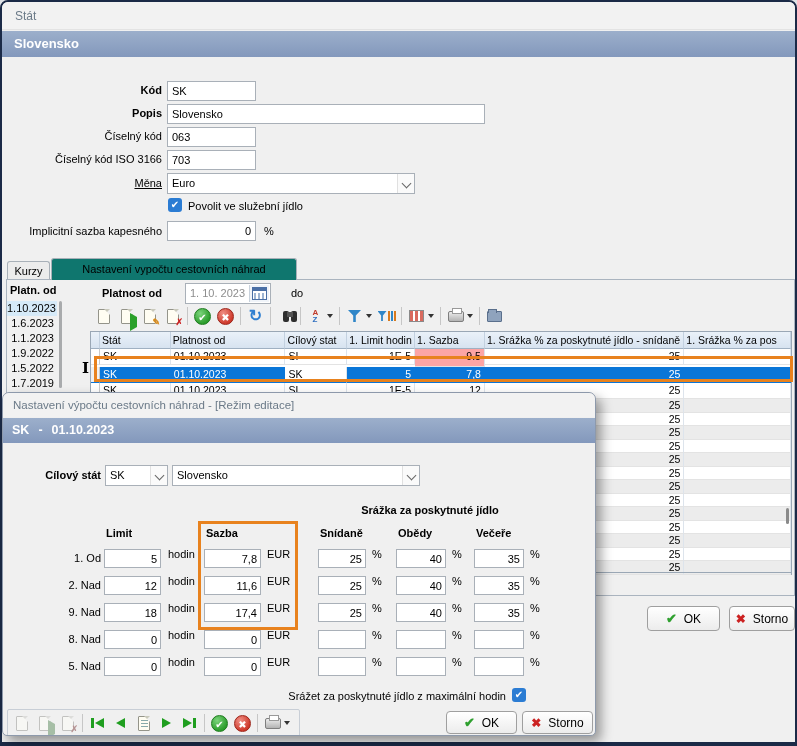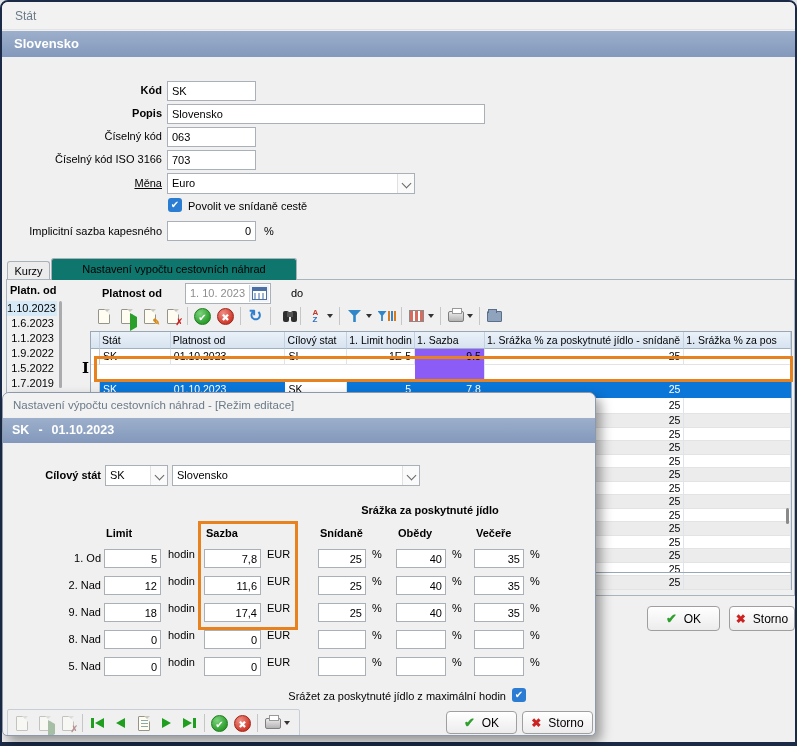--- a/index.html
+++ b/index.html
@@ -125,21 +125,21 @@
   <div class="flabel" style="top:128px">Číselný kód</div>
   <input class="tin" style="left: 165px; top: 125px; width: 89px;" readonly="" value="063">
   <div class="flabel" style="top:151px">Číselný kód ISO 3166</div>
   <input class="tin" style="left: 165px; top: 148px; width: 89px;" readonly="" value="703">
   <div class="flabel" style="top:175px"><span class="uline">Měna</span></div>
   <div class="combo" style="left:165px;top:171px;width:248px">
     <span>Euro</span>
     <span class="arr"></span>
   </div>
   <span class="cbx" style="left:166px;top:196px">✔</span>
-  <div style="position:absolute;left:186px;top:198px">Povolit ve snídaně cestě</div>
+  <div style="position:absolute;left:186px;top:198px">Povolit ve služební jídlo</div>
   <div class="flabel" style="top:223px">Implicitní sazba kapesného</div>
   <input class="tin num" style="left: 165px; top: 219px; width: 89px;" readonly="" value="0">
   <div style="position:absolute;left:262px;top:223px">%</div>
 
   <div class="tab" style="left:5px;width:43px">Kurzy</div>
   <div class="tab active" style="left:49px;width:246px">Nastavení vypočtu cestovních náhrad</div>
 
   <div class="panel"></div>
 
   <div class="list-hdr">Platn. od</div>
@@ -229,21 +229,21 @@
         <div class="th" style="width: 70px;">1. Sazba</div>
         <div class="th" style="width: 200px;">1. Srážka % za poskytnuté jídlo - snídaně</div>
         <div class="th" style="width: 107px;">1. Srážka % za pos</div>
       </div>
       <div class="trow">
         <div class="td" style="width: 9px; height: 16px; background: rgb(255, 255, 255); border-right: 1px solid rgb(201, 201, 201);"></div>
         <div class="td" style="width: 71px; height: 16px; line-height: 15px; background: rgb(255, 255, 255);">SK</div>
         <div class="td" style="width: 115px; height: 16px; line-height: 15px; background: rgb(255, 255, 255);">01.10.2023</div>
         <div class="td" style="width: 62px; height: 16px; line-height: 15px; background: rgb(255, 255, 255);">SI</div>
         <div class="td r" style="width: 68px; height: 16px; line-height: 15px; background: rgb(255, 255, 255);">1E-5</div>
-        <div class="td r" style="width: 70px; height: 33px; line-height: 15px; background: #8b5cf6;">9.5</div>
+        <div class="td r" style="width: 70px; height: 18px; line-height: 15px; background: #fca5a5;">9.5</div>
         <div class="td r" style="width: 200px; height: 16px; line-height: 15px; background: rgb(255, 255, 255);">25</div>
         <div class="td" style="width: 107px; height: 16px; line-height: 15px; background: rgb(255, 255, 255);"></div>
       </div>
       <div class="trow sel">
         <div class="td" style="width: 9px; height: 16px; background: rgb(240, 240, 240); border-right: 1px solid rgb(201, 201, 201);"></div>
         <div class="td" style="width: 71px; height: 16px; line-height: 15px;">SK</div>
         <div class="td" style="width: 115px; height: 16px; line-height: 15px;">01.10.2023</div>
         <div class="td plaincell" style="width: 62px; height: 16px; line-height: 15px;">SK</div>
         <div class="td r" style="width: 68px; height: 16px; line-height: 15px;">5</div>
         <div class="td r" style="width: 70px; height: 16px; line-height: 15px;">7,8</div>

